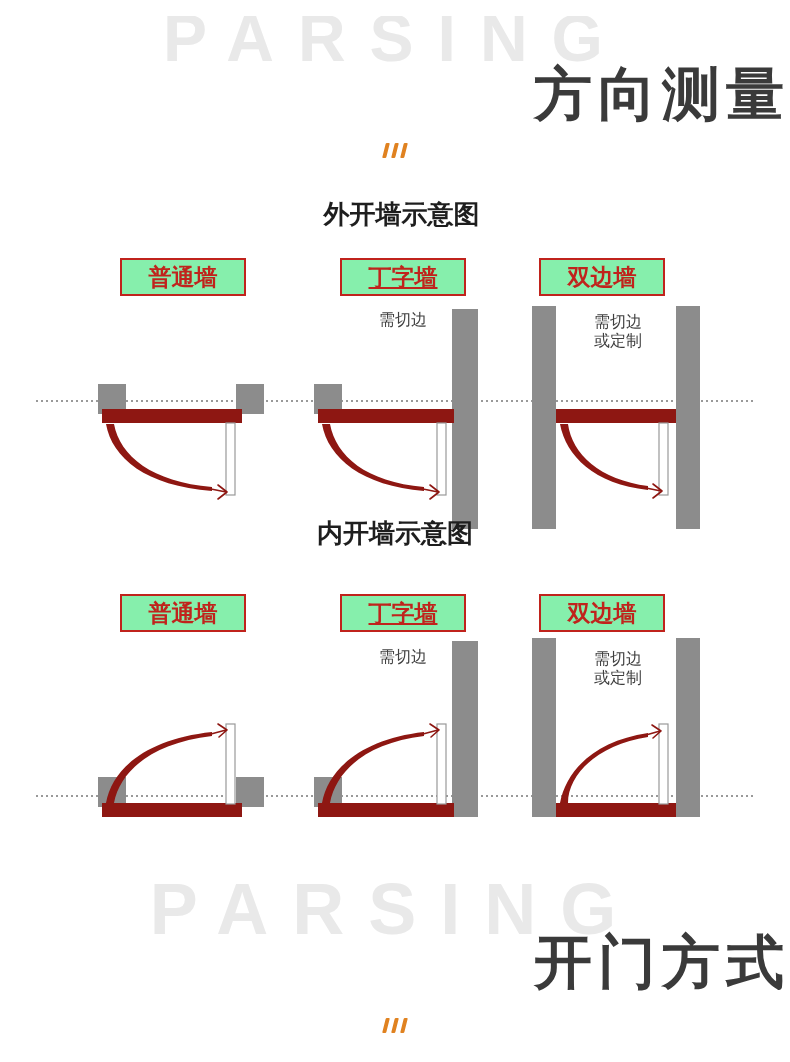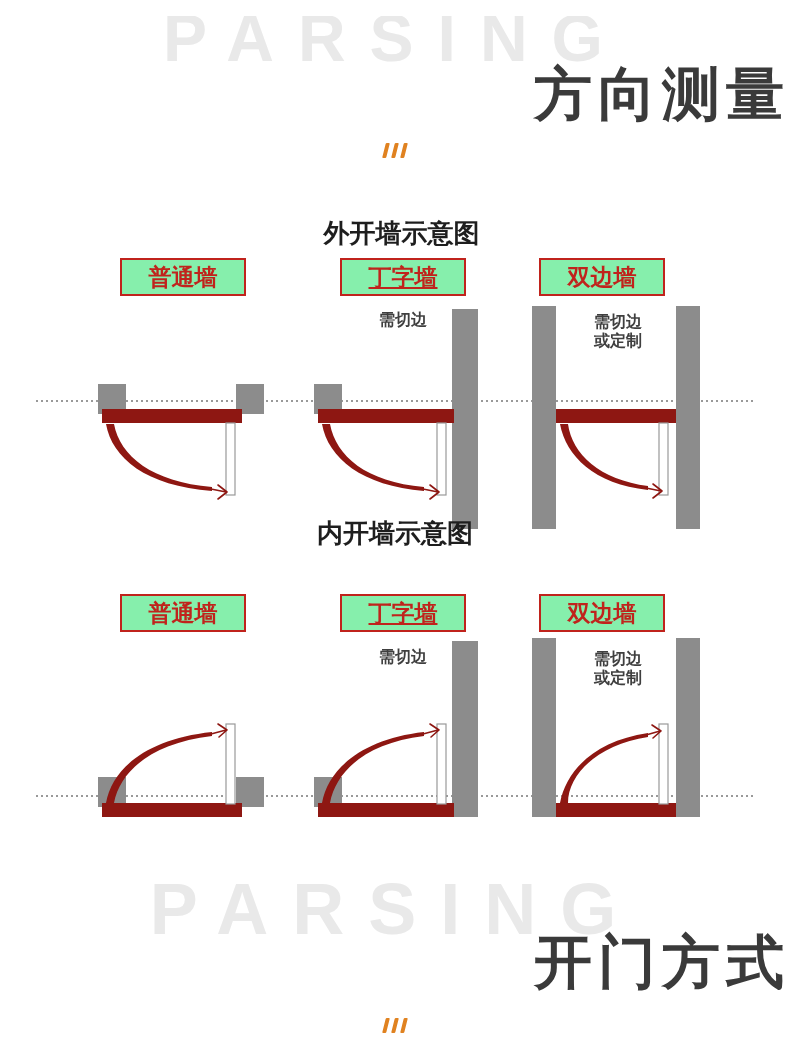--- a/index.html
+++ b/index.html
@@ -14,32 +14,32 @@
     color:var(--title_black);z-index:2;letter-spacing:6px;}
   .title-top{top:40px;font-size:58px;}
   .title-bottom{top:908px;font-size:58px;padding-left:32px;}
   .divider{position:absolute;left:0;width:100%;display:flex;justify-content:center;gap:5px;z-index:2;}
   .divider i{display:block;width:4px;height:15px;background:var(--accent_orange);
     transform:skewX(-14deg);border-radius:1px;}
   .divider-top{top:127px;}
   .divider-bottom{top:1002px;}
   .section-heading{position:absolute;left:0;width:100%;text-align:center;font-size:26px;
     font-weight:bold;color:#1e1e1e;z-index:2;}
-  .heading-outer{top:200px;padding-left:13px;}
+  .heading-outer{top:181px;padding-left:13px;}
   .heading-inner{top:500px;}
   .diagram-section{position:absolute;left:0;width:790px;z-index:1;}
   .section-outer{top:230px;height:290px;}
   .section-inner{top:565px;height:250px;}
   .diagram-svg{position:absolute;left:0;top:0;display:block;}
   .label-box{position:absolute;width:126px;height:38px;line-height:34px;text-align:center;
     border:2px solid var(--label_red);color:var(--label_red);font-size:23px;font-weight:bold;background:#86efac;}
   .lb1{left:120px;} .lb2{left:340px;text-decoration:underline;} .lb3{left:539px;}
   .section-outer .label-box{top:12px;}
   .section-inner .label-box{top:13px;}
-  .note{position:absolute;width:126px;text-align:center;font-size:16px;font-weight:bold;
+  .note{position:absolute;width:126px;text-align:center;font-size:16px;font-weight:normal;
     color:var(--note_gray);line-height:19px;}
   .section-outer .n2{left:340px;top:64px;}
   .section-outer .n3{left:555px;top:66px;}
   .section-inner .n2{left:340px;top:66px;}
   .section-inner .n3{left:555px;top:68px;}
   .wall{fill:var(--wall_gray);}
   .bar{fill:var(--door_red);}
   .leaf{fill:#fff;stroke:#999;stroke-width:1.2;}
   .arc{fill:var(--door_red);}
   .tip{stroke:var(--door_red);stroke-width:1.6;fill:none;stroke-linecap:round;stroke-linejoin:round;}

